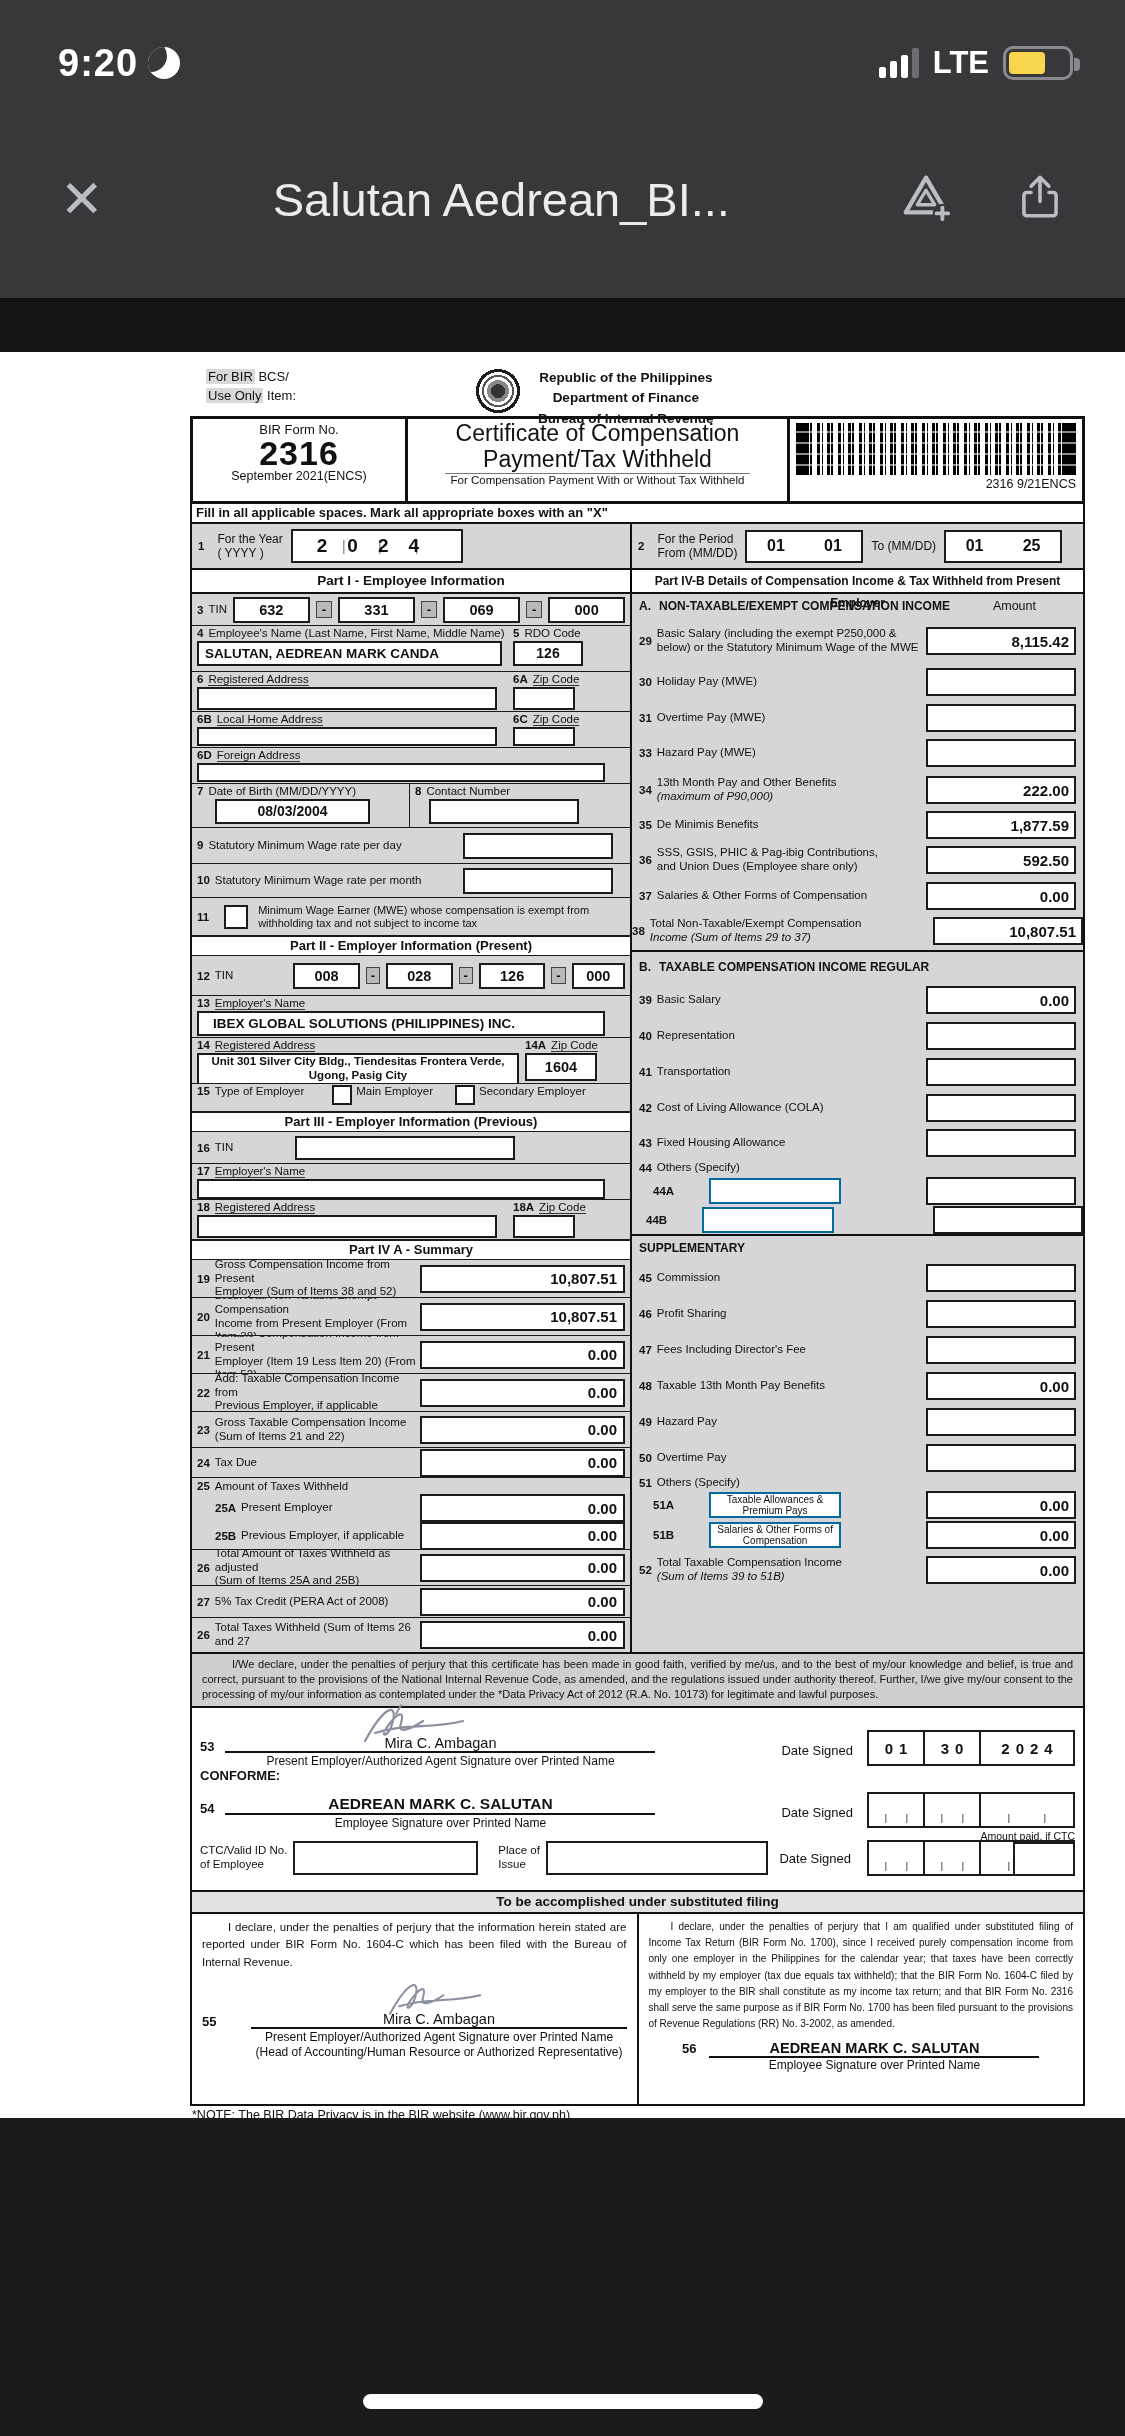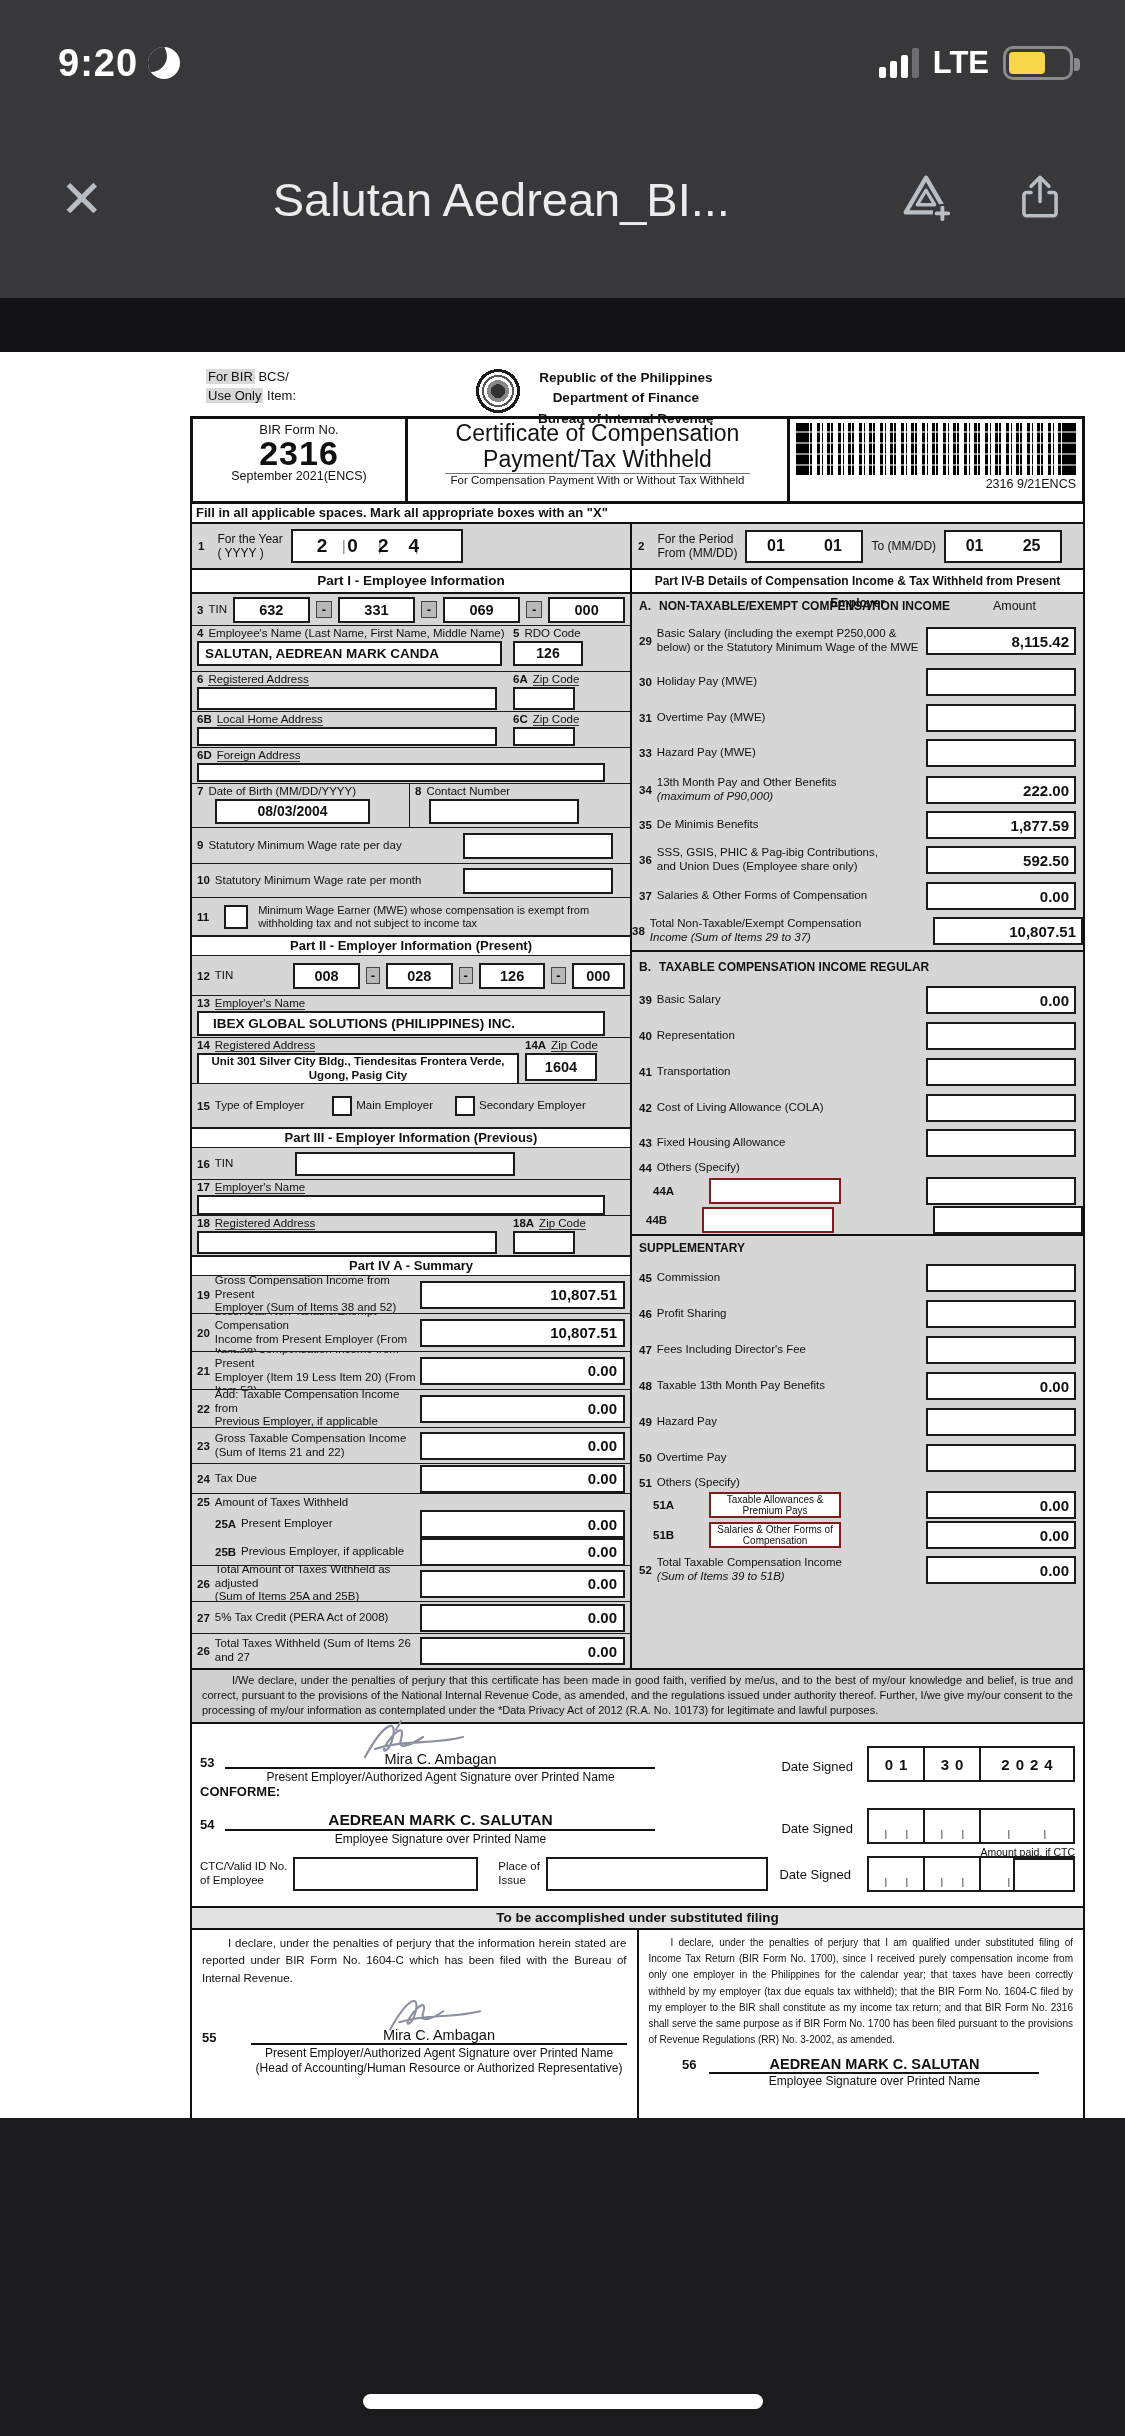--- a/index.html
+++ b/index.html
@@ -97,21 +97,21 @@
   .sumbox { width:205px; height:28px; background:#fff; border:2px solid #1a1a1a; font-weight:bold; font-size:15px;
     display:flex; align-items:center; justify-content:flex-end; padding-right:6px; flex:none; }
 
   .rrow { display:flex; align-items:center; }
   .rlbl { flex:1; font-size:11.5px; line-height:1.18; padding-right:4px; }
   .abox { width:150px; height:28px; background:#fff; border:2px solid #1a1a1a; font-weight:bold; font-size:15px;
     display:flex; align-items:center; justify-content:flex-end; padding-right:5px; flex:none; margin-left:auto; }
   .rsec { display:flex; align-items:center; font-weight:bold; font-size:12px; }
   .rsec .letter { margin-right:8px; }
   .rsec .amt { margin-left:auto; margin-right:40px; font-weight:normal; font-size:12.5px; }
-  .specbox { width:132px; height:26px; background:#fff; border:2px solid #7f1d1d; margin-left:30px; display:flex;
+  .specbox { width:132px; height:26px; background:#fff; border:2px solid #0369a1; margin-left:30px; display:flex;
     flex-direction:column; align-items:center; justify-content:center; font-size:10px; line-height:1.1; text-align:center; }
   .thickline { border-bottom:2px solid #111; margin:0 -7px; }
 
   .decl { border:2.5px solid #111; border-top:0; background:#cfcfcf; font-size:11px; line-height:1.35;
     padding:3px 10px; text-align:justify; height:54px; }
   .decl .ind { display:inline-block; width:30px; }
 
   .sigarea { border:2.5px solid #111; border-top:0; background:#fff; padding:2px 8px 4px 8px; }
   .sig53 { display:flex; align-items:flex-end; height:58px; }
   .sigblk { width:430px; position:relative; margin-left:6px; }
@@ -387,21 +387,21 @@
                   <div>Ugong, Pasig City</div>
             </div>
           </div>
           <div style="width:100px">
             <div class="sm"><span class="num">14A</span><span style="border-bottom:1px solid #333">Zip Code</span></div>
             <div class="wbox" style="width:72px;height:28px;font-size:14.5px;display:flex;align-items:center;justify-content:center">1604</div>
           </div>
         </div>
       </div>
 
-      <div class="lrow" style="height:44px;display:flex;align-items:center">
+      <div class="lrow" style="height:28px;display:flex;align-items:flex-start">
         <span class="num">15</span>
             <span class="sm">Type of Employer</span>
         <span class="cb" style="width:20px;height:20px;margin-left:28px"></span>
         <span class="sm" style="margin-left:4px">Main Employer</span>
         <span class="cb" style="width:20px;height:20px;margin-left:22px"></span>
         <span class="sm" style="margin-left:4px">Secondary Employer</span>
       </div>
 
       <div class="phdr-in">Part III  -  Employer Information (Previous)</div>
 

